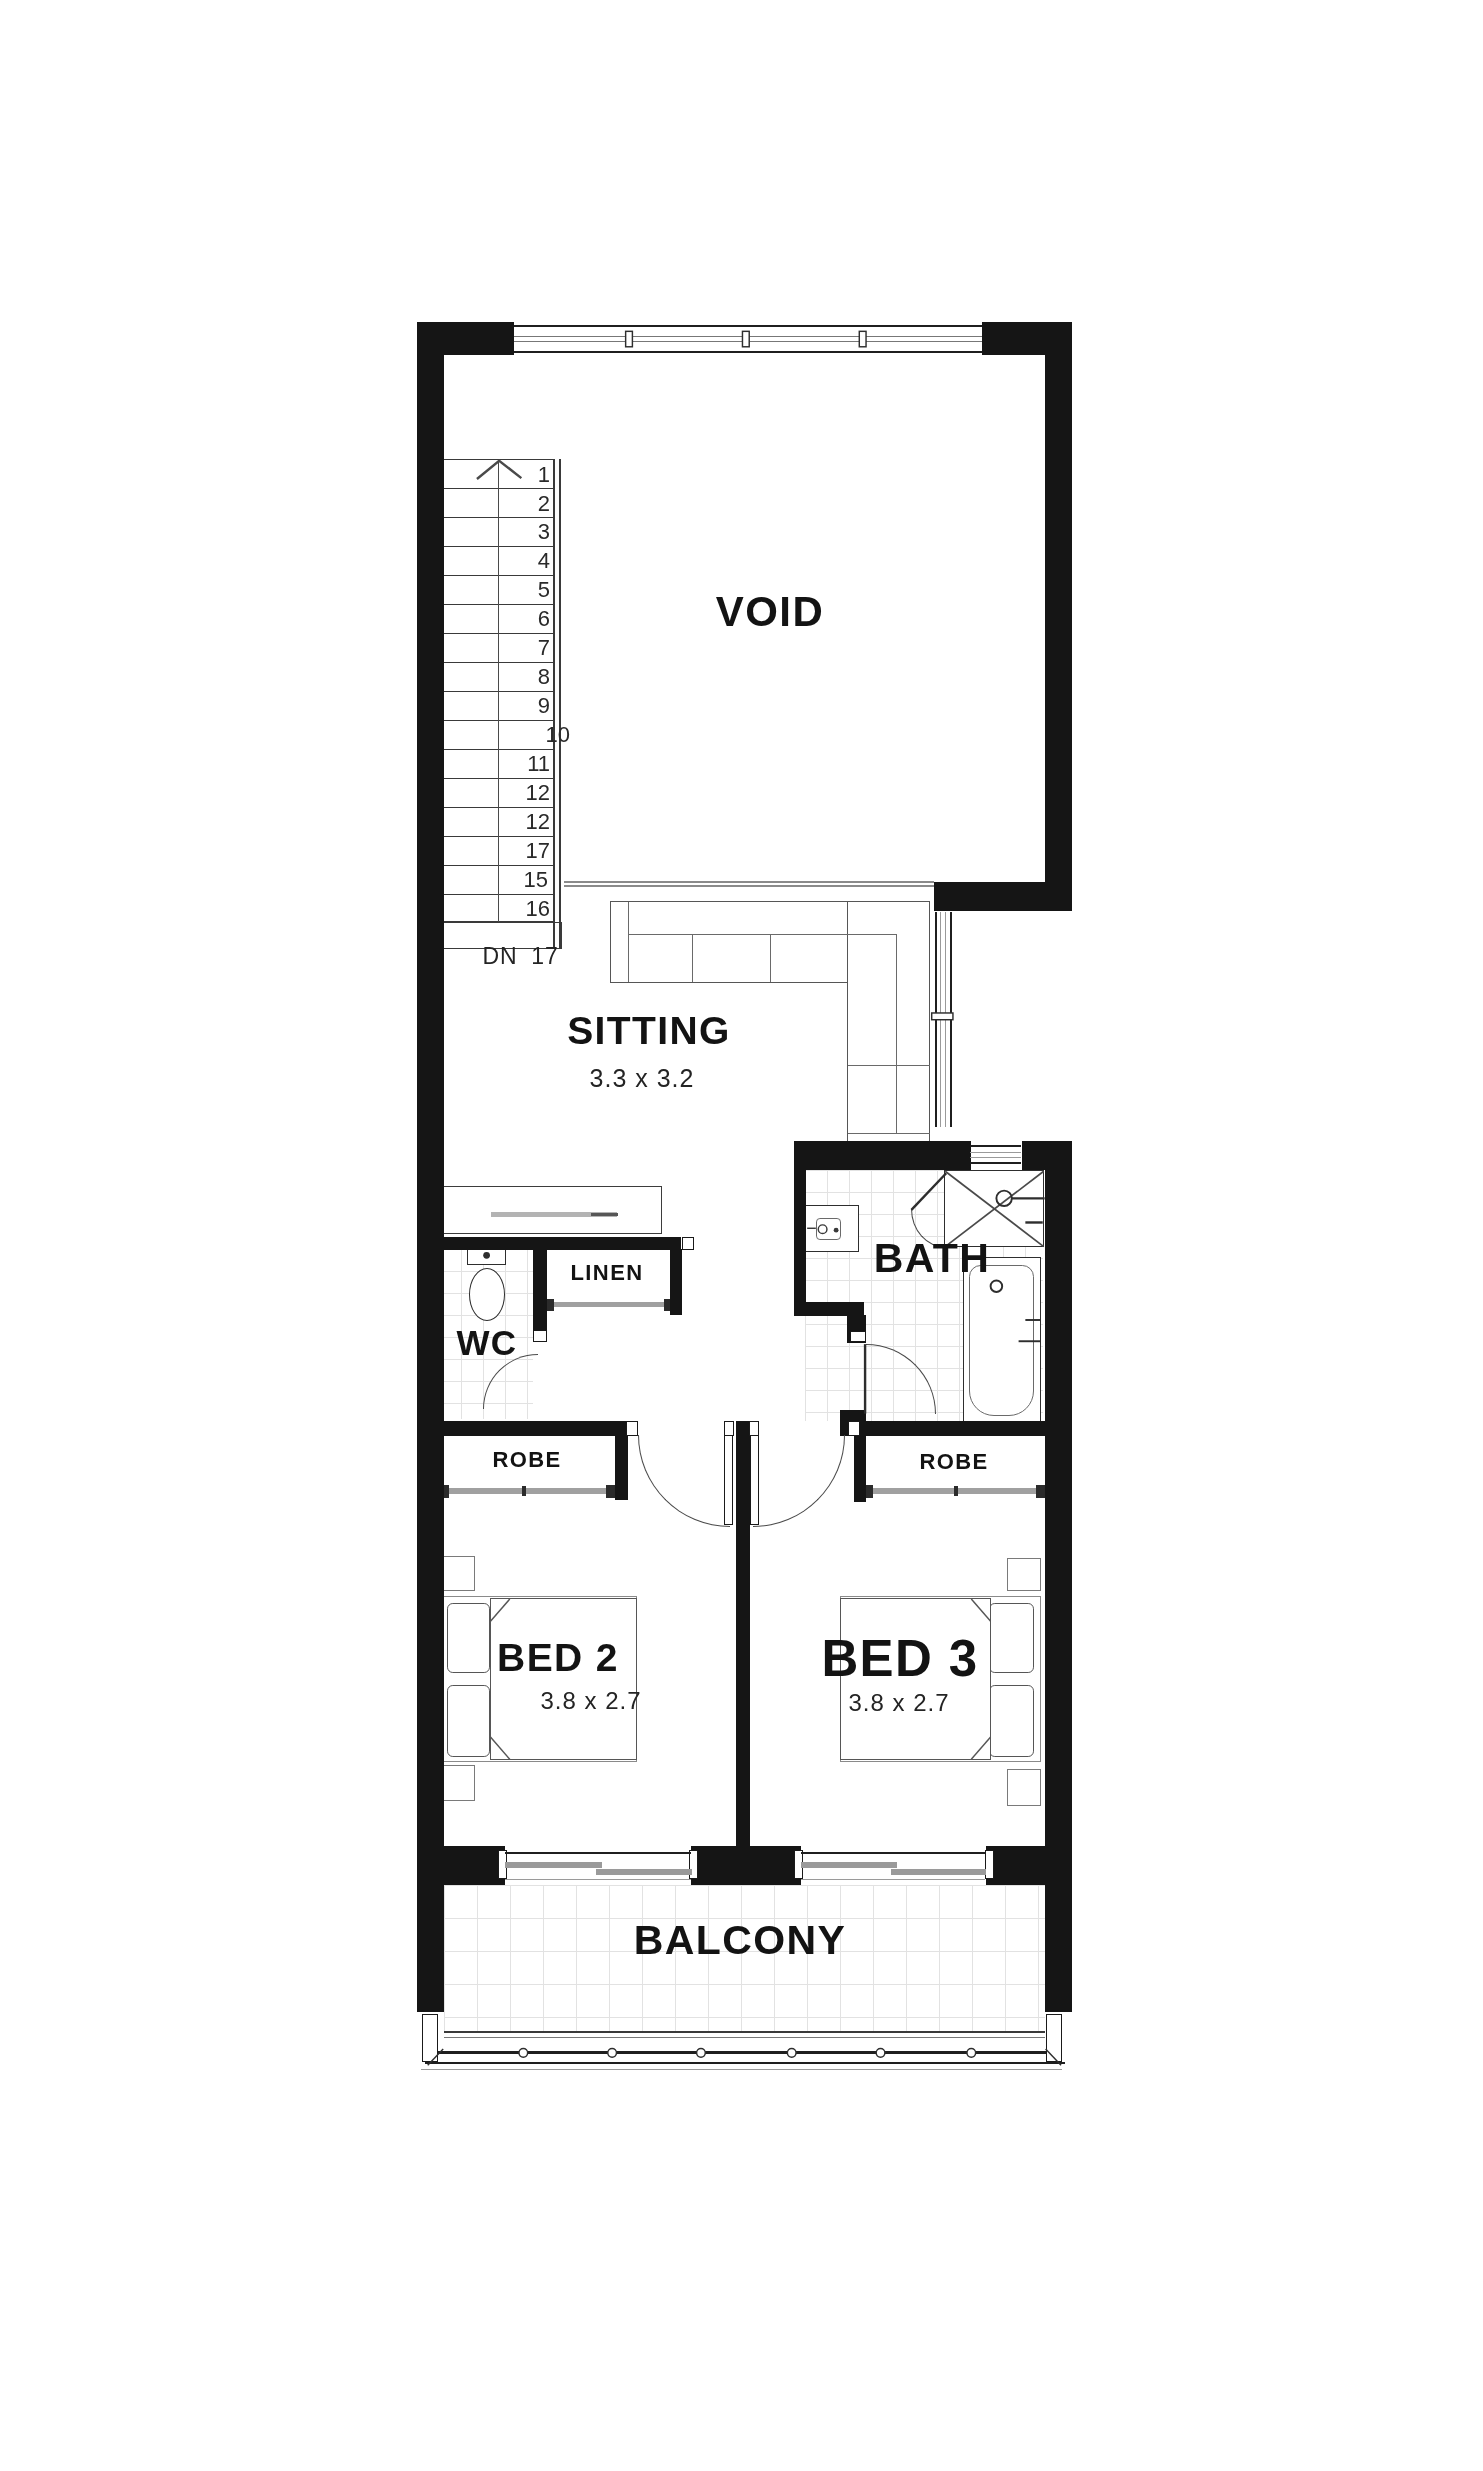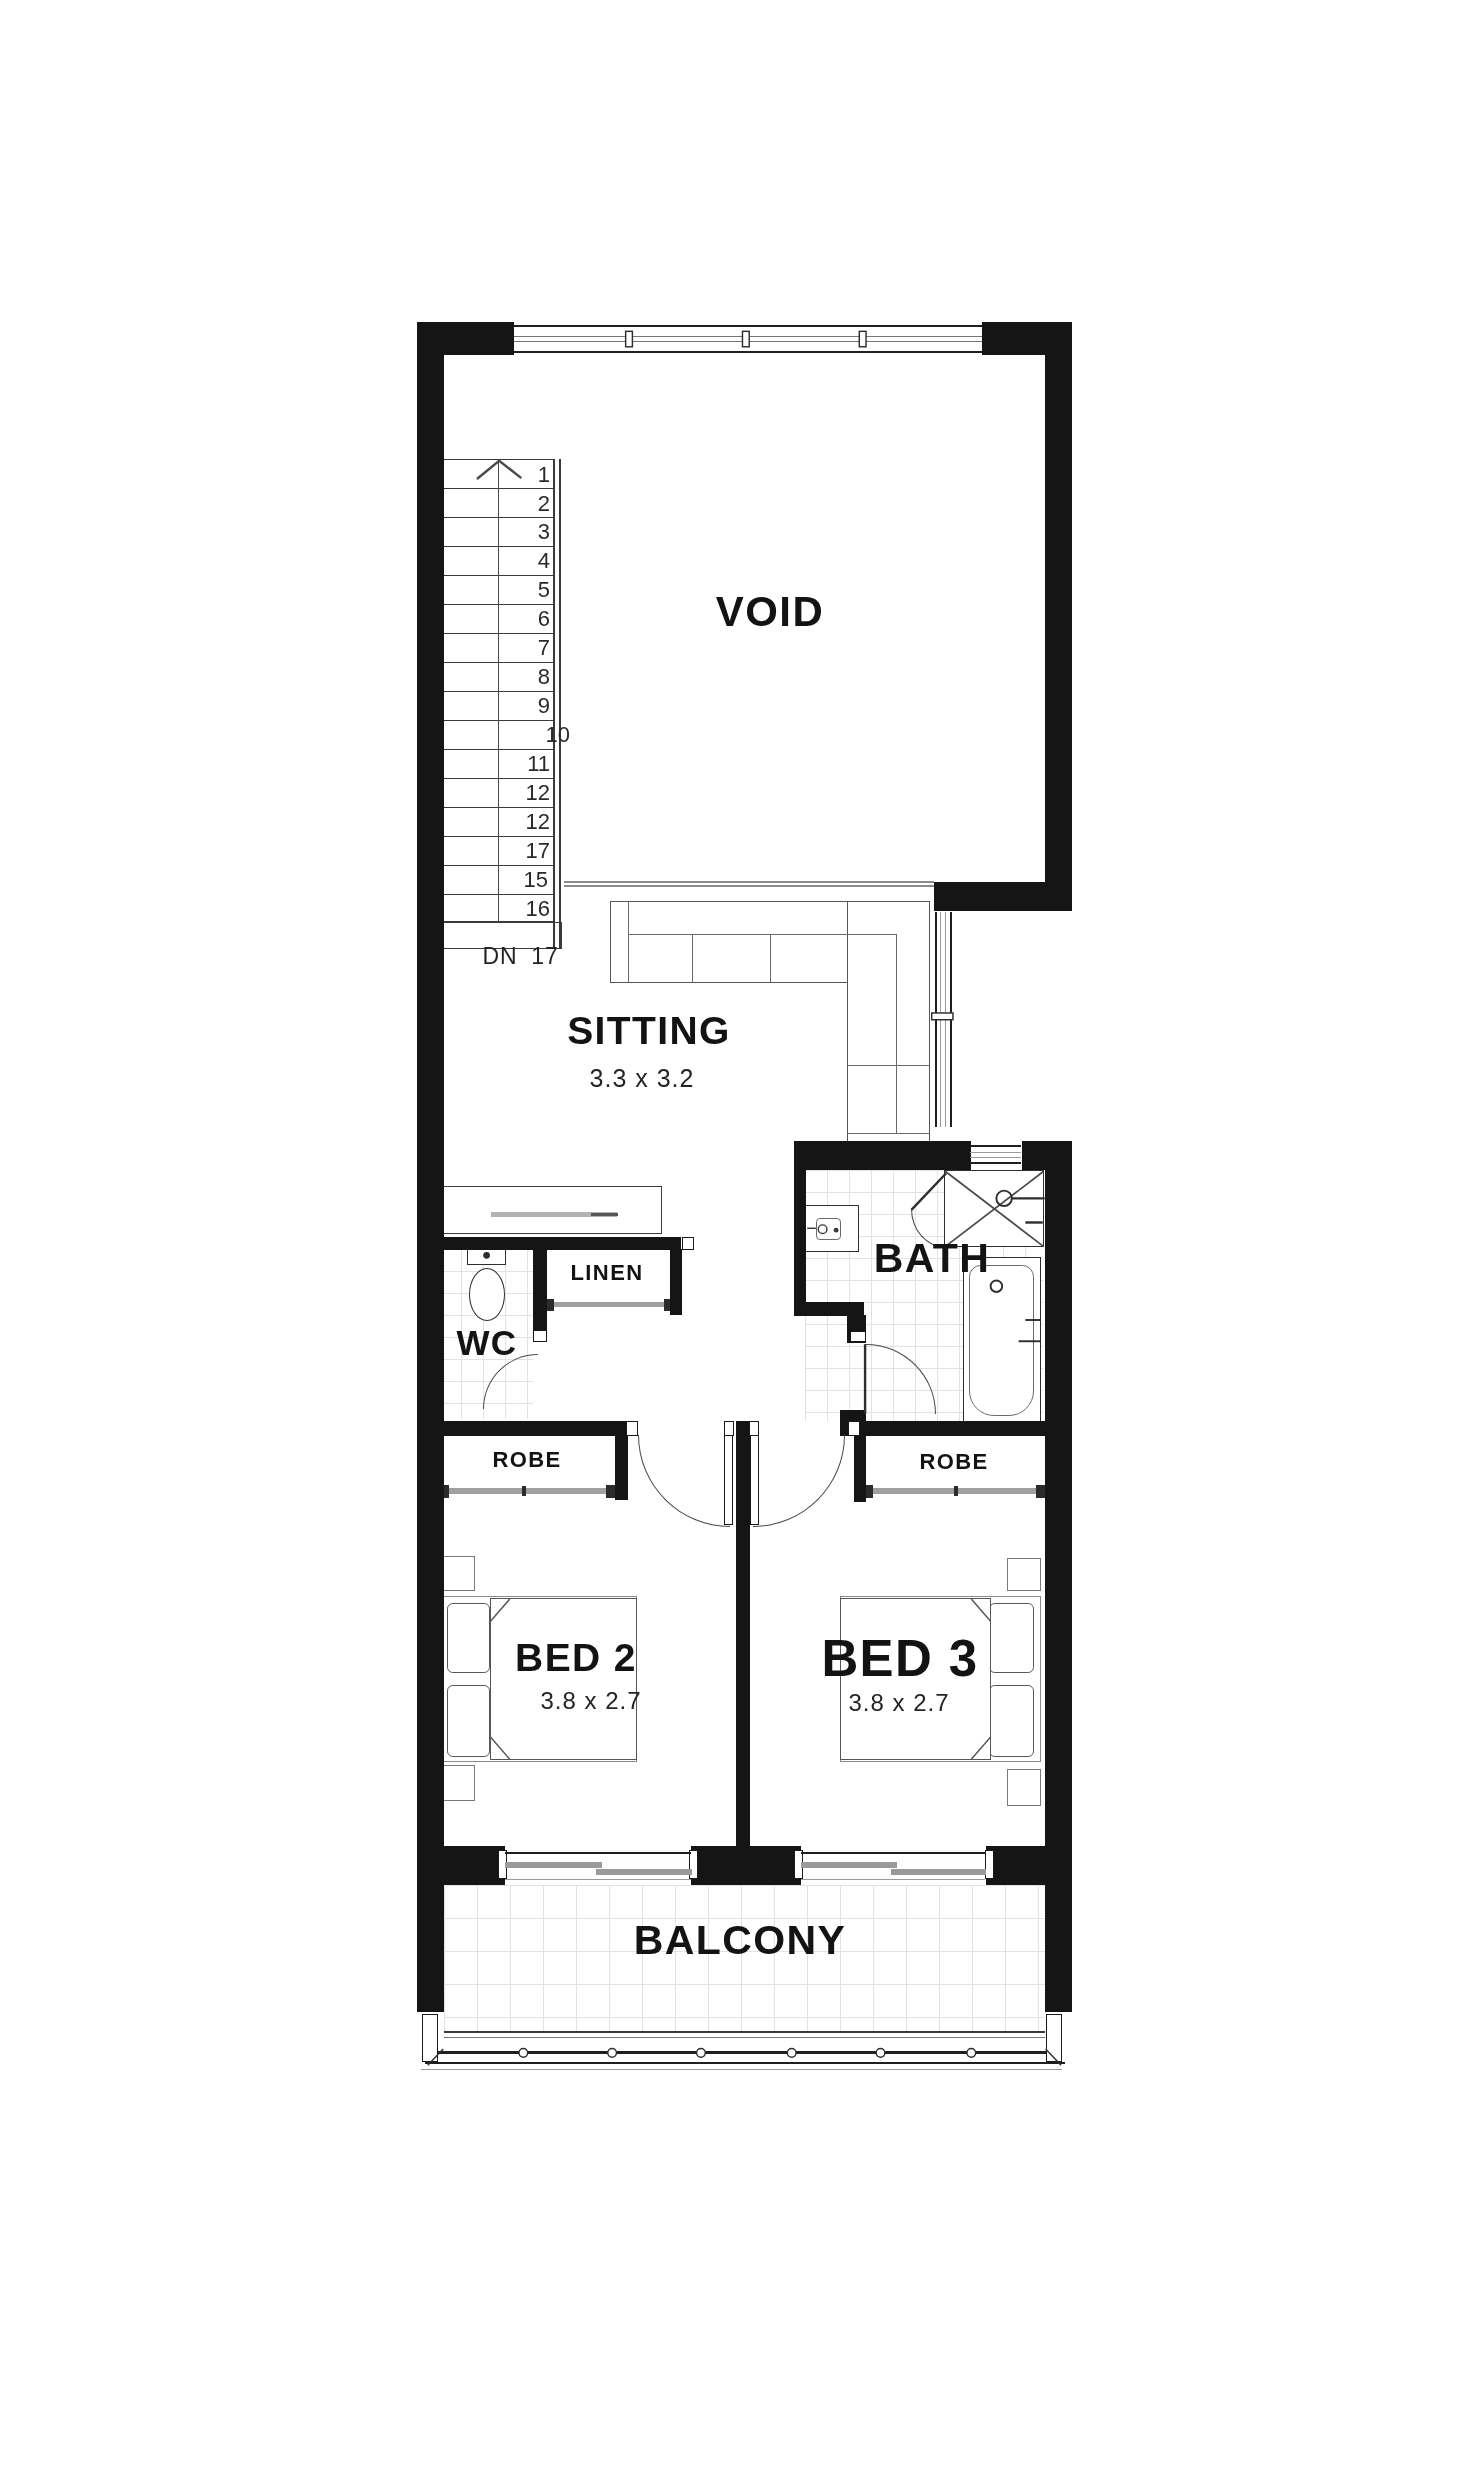--- a/index.html
+++ b/index.html
@@ -234,21 +234,21 @@
   </svg>
 
   <div class="lbl" style="left:770px;top:612px;font-size:42px;">VOID</div>
   <div class="lbl" style="left:649px;top:1031px;font-size:39px;">SITTING</div>
   <div class="dim" style="left:642px;top:1078px;font-size:25px;">3.3 x 3.2</div>
   <div class="lbl" style="left:487px;top:1343px;font-size:35px;">WC</div>
   <div class="lbl" style="left:607px;top:1273px;font-size:22px;">LINEN</div>
   <div class="lbl" style="left:932px;top:1258px;font-size:41px;">BATH</div>
   <div class="lbl" style="left:527px;top:1460px;font-size:22px;">ROBE</div>
   <div class="lbl" style="left:954px;top:1462px;font-size:22px;">ROBE</div>
-  <div class="lbl" style="left:576px;top:1658px;font-size:39px;">BED 2</div>
+  <div class="lbl" style="left:558px;top:1658px;font-size:39px;">BED 2</div>
   <div class="dim" style="left:591px;top:1701px;font-size:24px;">3.8 x 2.7</div>
   <div class="lbl" style="left:900px;top:1658px;font-size:51px;">BED 3</div>
   <div class="dim" style="left:899px;top:1703px;font-size:24px;">3.8 x 2.7</div>
   <div class="lbl" style="left:740px;top:1940px;font-size:41px;">BALCONY</div>
   <div class="dim" style="left:500px;top:956px;font-size:23px;">DN</div>
   <div class="dim" style="left:545px;top:956px;font-size:23px;">17</div>
 
 </div>
 
 

